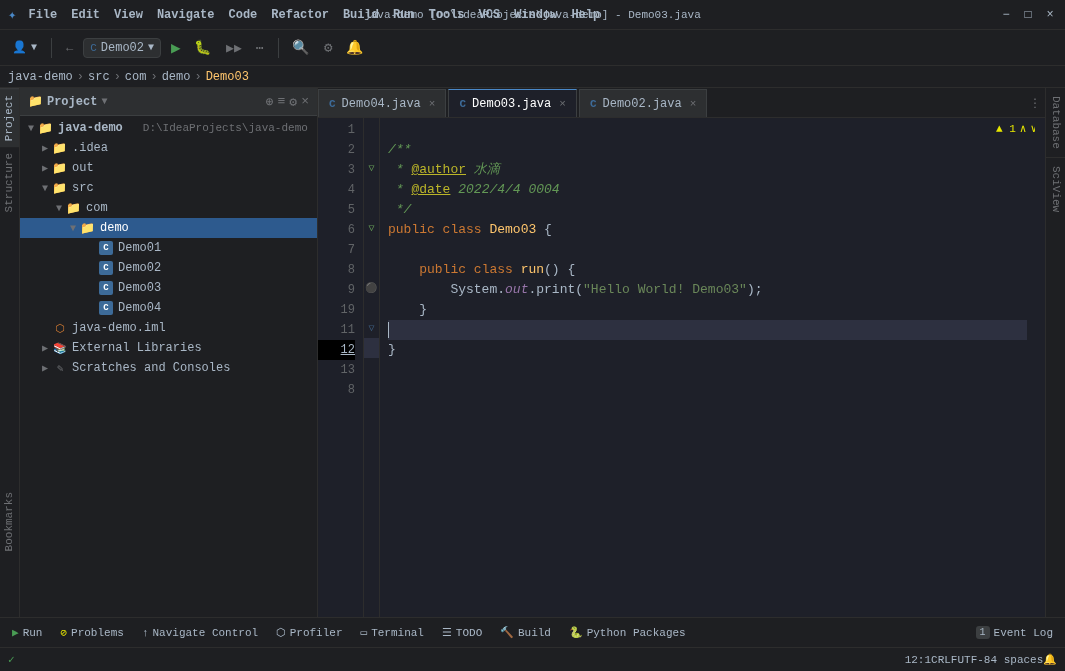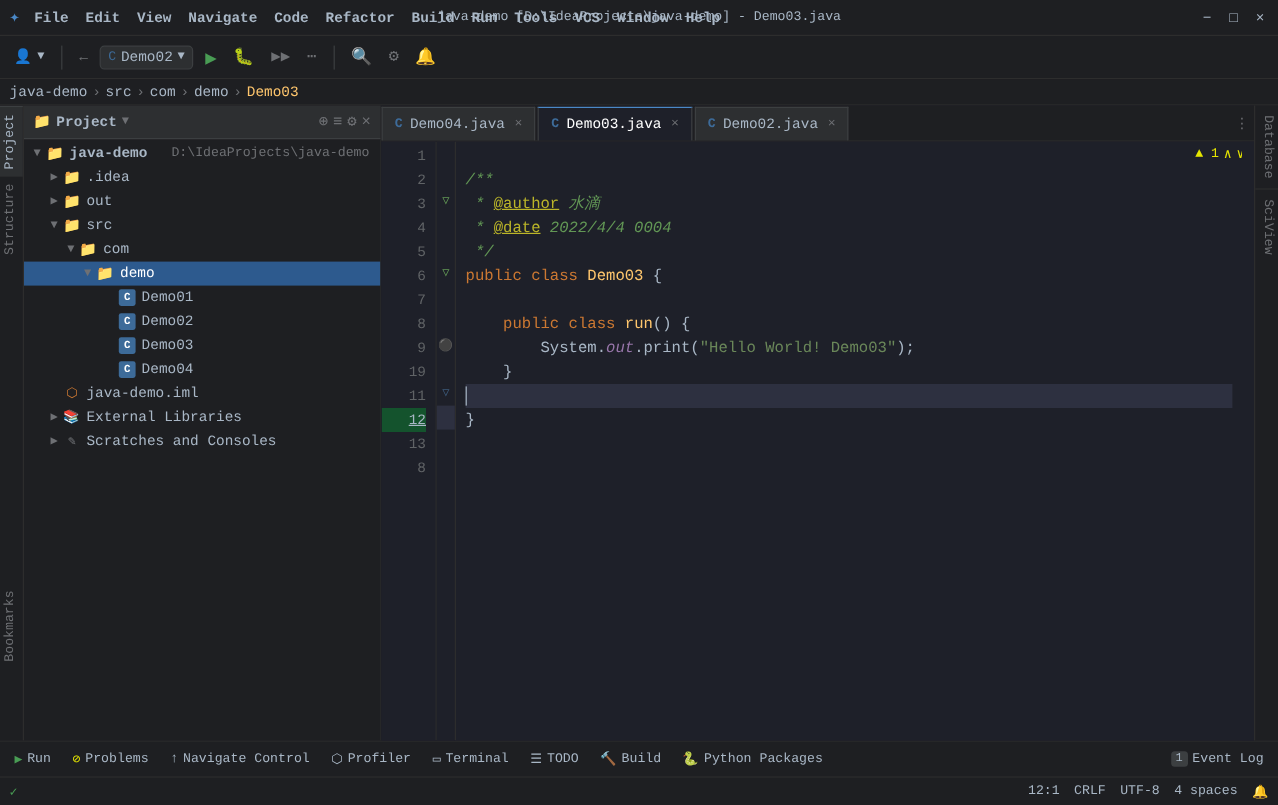--- a/index.html
+++ b/index.html
@@ -644,21 +644,21 @@
         <div class="line-number">2</div>
         <div class="line-number">3</div>
         <div class="line-number">4</div>
         <div class="line-number">5</div>
         <div class="line-number">6</div>
         <div class="line-number">7</div>
         <div class="line-number">8</div>
         <div class="line-number">9</div>
         <div class="line-number">19</div>
         <div class="line-number">11</div>
-        <div class="line-number" style="color:#a9b7c6; background:#14532d;text-decoration:underline;">12</div>
+        <div class="line-number" style="color:#a9b7c6; background:#000000;text-decoration:underline;">12</div>
         <div class="line-number">13</div>
         <div class="line-number">8</div>
       </div>
 
       <div class="gutter">
         <div class="gutter-icon" style="height:20px;"></div>
         <div class="gutter-icon" style="height:20px;"></div>
         <div class="gutter-icon" style="height:20px; color:#629755;">▽</div>
         <div class="gutter-icon" style="height:20px;"></div>
         <div class="gutter-icon" style="height:20px;"></div>
@@ -756,20 +756,20 @@
   <div class="event-log-btn">
     <span class="event-log-badge">1</span>
     <span>Event Log</span>
   </div>
 </div>
 
 <div class="status-bar">
   <div class="status-success">
     <span style="color:#499c54;">✓</span>
   </div>
-  <div style="margin-left:auto; display:flex; gap:12px; align-items:center;">
+  <div style="margin-left:auto; display:flex; gap:0; align-items:center;">
     <span>12:1</span>
     <span>CRLF</span>
     <span>UTF-8</span>
     <span>4 spaces</span>
     <span style="color:#6e7074;">🔔</span>
   </div>
 </div>
 
 </body></html>

